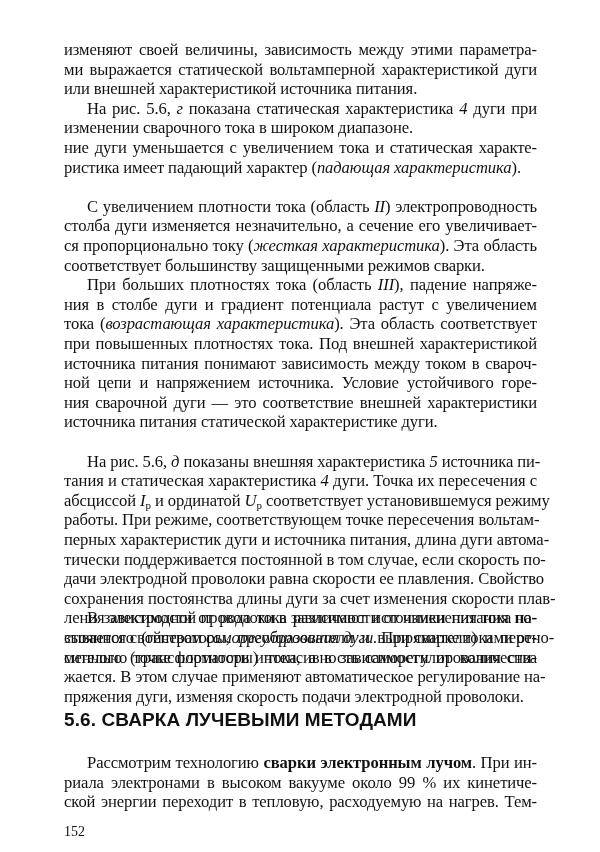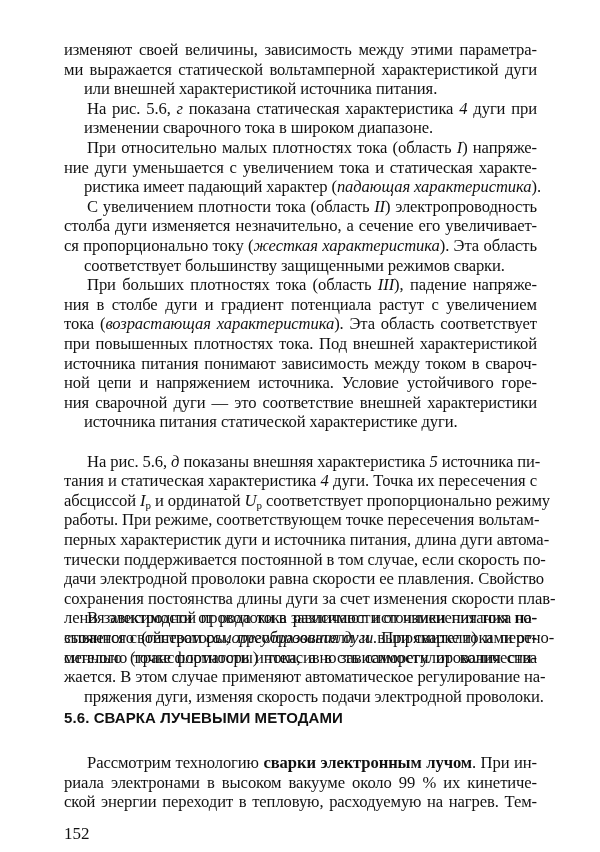--- a/index.html
+++ b/index.html
@@ -10,54 +10,53 @@
     font-family: "Liberation Serif", "DejaVu Serif", serif;
     padding-left: 39px;
   }
   .col { position: absolute; left: 64px; width: 473px; }
   .line {
     display: block; height: 19.6px; line-height: 19.6px;
     font-size: 16.6px; white-space: nowrap;
     text-align: justify; text-align-last: justify;
     letter-spacing: -0.1px;
   }
-  .line.last { text-align-last: left; margin-left: 20px; }
+  .line.last { text-align-last: left; }
   .line.indent { padding-left: 23px; }
   .seg { white-space: pre; }
   .it { font-style: italic; }
   .bd { font-weight: bold; margin-top: 40px; }
   .sub { font-size: 11px; vertical-align: -3px; font-style: normal; }
   .heading {
     position: absolute; left: 64px; top: 693px;
     font-family: "Liberation Sans", "DejaVu Sans", sans-serif;
-    font-weight: bold; font-size: 15px; letter-spacing: 0.1px; color: #111;
+    font-weight: bold; font-size: 19px; letter-spacing: 0.1px; color: #111;
   }
   .pagenum {
     position: absolute; left: 64px; top: 808px;
-    font-size: 17px; color: #111;
+    font-size: 14px; color: #111;
   }
 </style>
 </head>
 <body>
 
 <div class="page">
 
   <div class="col" style="top:24px;">
     <span class="line">изменяют своей величины, зависимость между этими параметра-</span>
     <span class="line">ми выражается статической вольтамперной характеристикой дуги</span>
     <span class="line last">или внешней характеристикой источника питания.</span>
   </div>
 
   <div class="col" style="top:82.8px;">
     <span class="line indent"><span class="seg">На рис. 5.6, </span><span class="seg it">г</span><span class="seg"> показана статическая характеристика </span><span class="seg it">4</span><span class="seg"> дуги при</span></span>
     <span class="line last">изменении сварочного тока в широком диапазоне.</span>
   </div>
 
   <div class="col" style="top:122px;">
-    <span class="line indent"><span class="seg">При относительно малых плотностях тока (область </span><span class="seg it">I</span><span class="seg">) напряже-</span></span>
     <span class="line">ние дуги уменьшается с увеличением тока и статическая характе-</span>
     <span class="line last"><span class="seg">ристика имеет падающий характер (</span><span class="seg it">падающая характеристика</span><span class="seg">).</span></span>
   </div>
 
   <div class="col" style="top:180.8px;">
     <span class="line indent"><span class="seg">С увеличением плотности тока (область </span><span class="seg it">II</span><span class="seg">) электропроводность</span></span>
     <span class="line">столба дуги изменяется незначительно, а сечение его увеличивает-</span>
     <span class="line"><span class="seg">ся пропорционально току (</span><span class="seg it">жесткая характеристика</span><span class="seg">). Эта область</span></span>
     <span class="line last">соответствует большинству защищенными режимов сварки.</span>
   </div>
@@ -69,21 +68,21 @@
     <span class="line">при повышенных плотностях тока. Под внешней характеристикой</span>
     <span class="line">источника питания понимают зависимость между током в свароч-</span>
     <span class="line">ной цепи и напряжением источника. Условие устойчивого горе-</span>
     <span class="line">ния сварочной дуги — это соответствие внешней характеристики</span>
     <span class="line last">источника питания статической характеристике дуги.</span>
   </div>
 
   <div class="col" style="top:435.6px;">
     <span class="line indent"><span class="seg">На рис. 5.6, </span><span class="seg it">д</span><span class="seg"> показаны внешняя характеристика </span><span class="seg it">5</span><span class="seg"> источника пи-</span></span>
     <span class="line"><span class="seg">тания и статическая характеристика </span><span class="seg it">4</span><span class="seg"> дуги. Точка их пересечения с</span></span>
-    <span class="line"><span class="seg">абсциссой </span><span class="seg it">I</span><span class="seg sub">р</span><span class="seg"> и ординатой </span><span class="seg it">U</span><span class="seg sub">р</span><span class="seg"> соответствует пропорционально режиму</span></span>
+    <span class="line"><span class="seg">абсциссой </span><span class="seg it">I</span><span class="seg sub">р</span><span class="seg"> и ординатой </span><span class="seg it">U</span><span class="seg sub">р</span><span class="seg"> соответствует установившемуся режиму</span></span>
     <span class="line">работы. При режиме, соответствующем точке пересечения вольтам-</span>
     <span class="line">перных характеристик дуги и источника питания, длина дуги автома-</span>
     <span class="line">тически поддерживается постоянной в том случае, если скорость по-</span>
     <span class="line">дачи электродной проволоки равна скорости ее плавления. Свойство</span>
     <span class="line">сохранения постоянства длины дуги за счет изменения скорости плав-</span>
     <span class="line">ления электродной проволоки в зависимости от изменения тока на-</span>
     <span class="line"><span class="seg">зывается свойством </span><span class="seg it">саморегулирования дуги.</span><span class="seg"> При сварке токами отно-</span></span>
     <span class="line">сительно точке плотности интенсивность саморегулирования сни-</span>
     <span class="line">жается. В этом случае применяют автоматическое регулирование на-</span>
     <span class="line last">пряжения дуги, изменяя скорость подачи электродной проволоки.</span>

